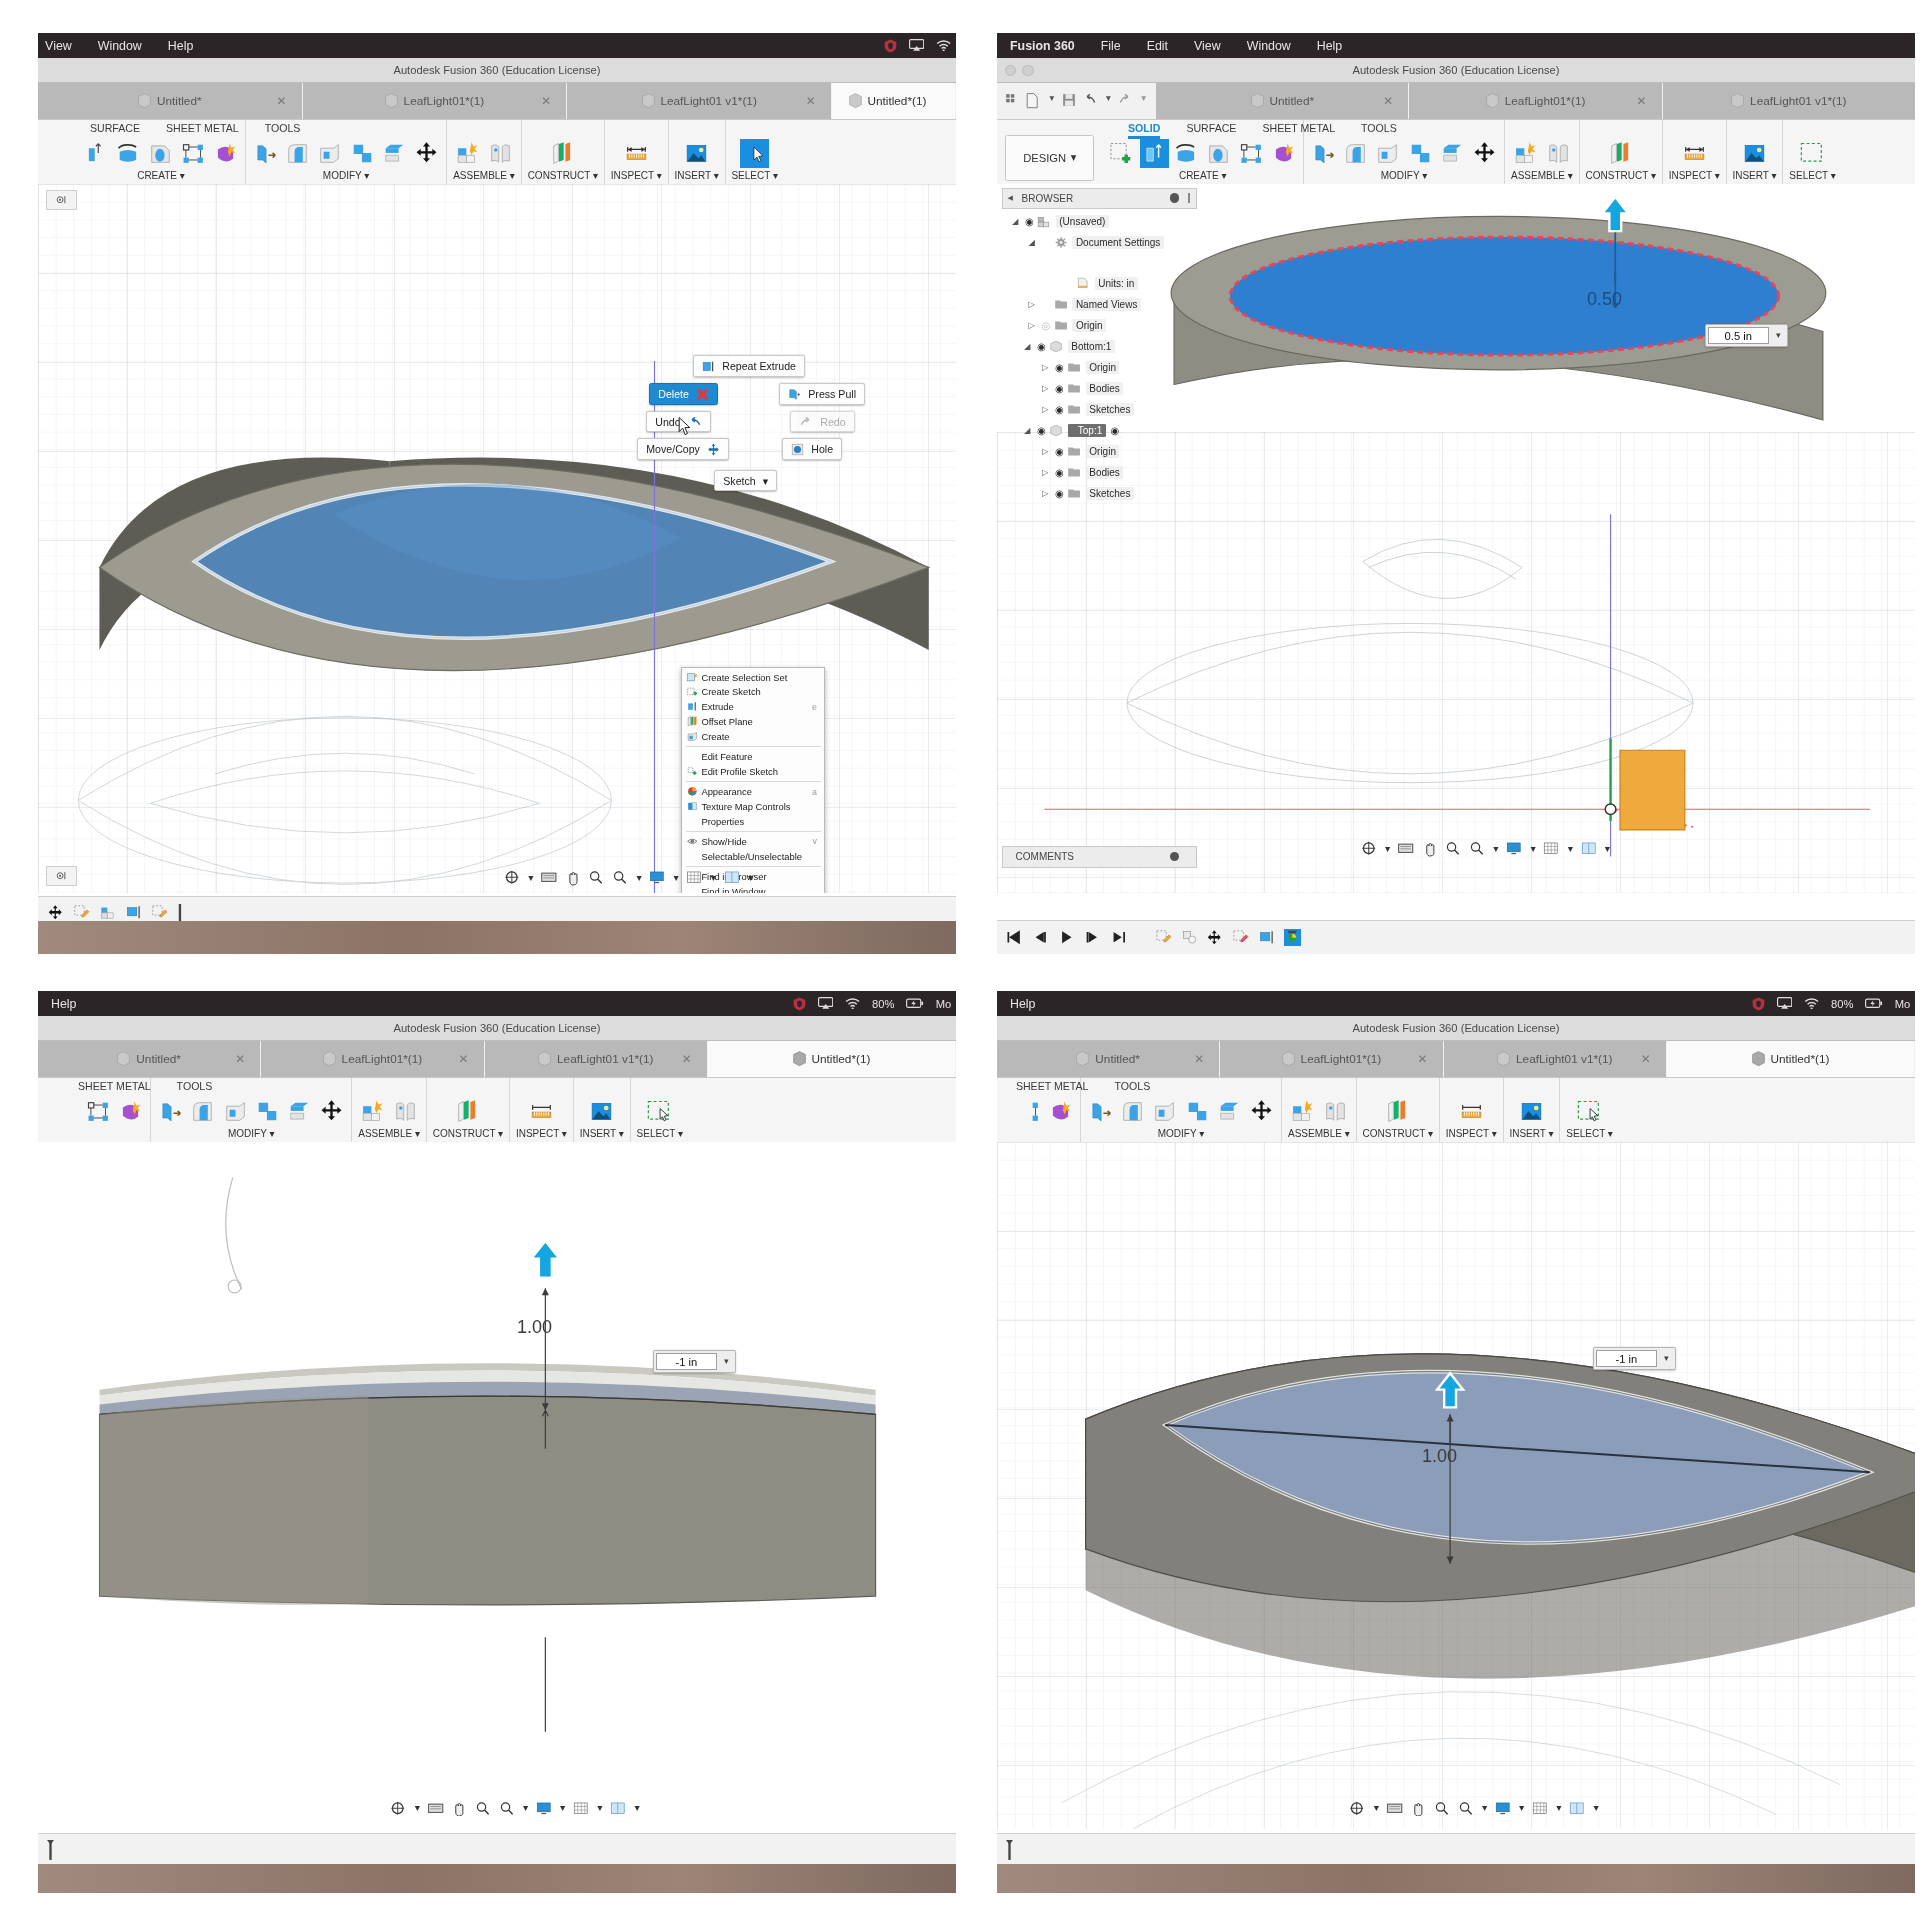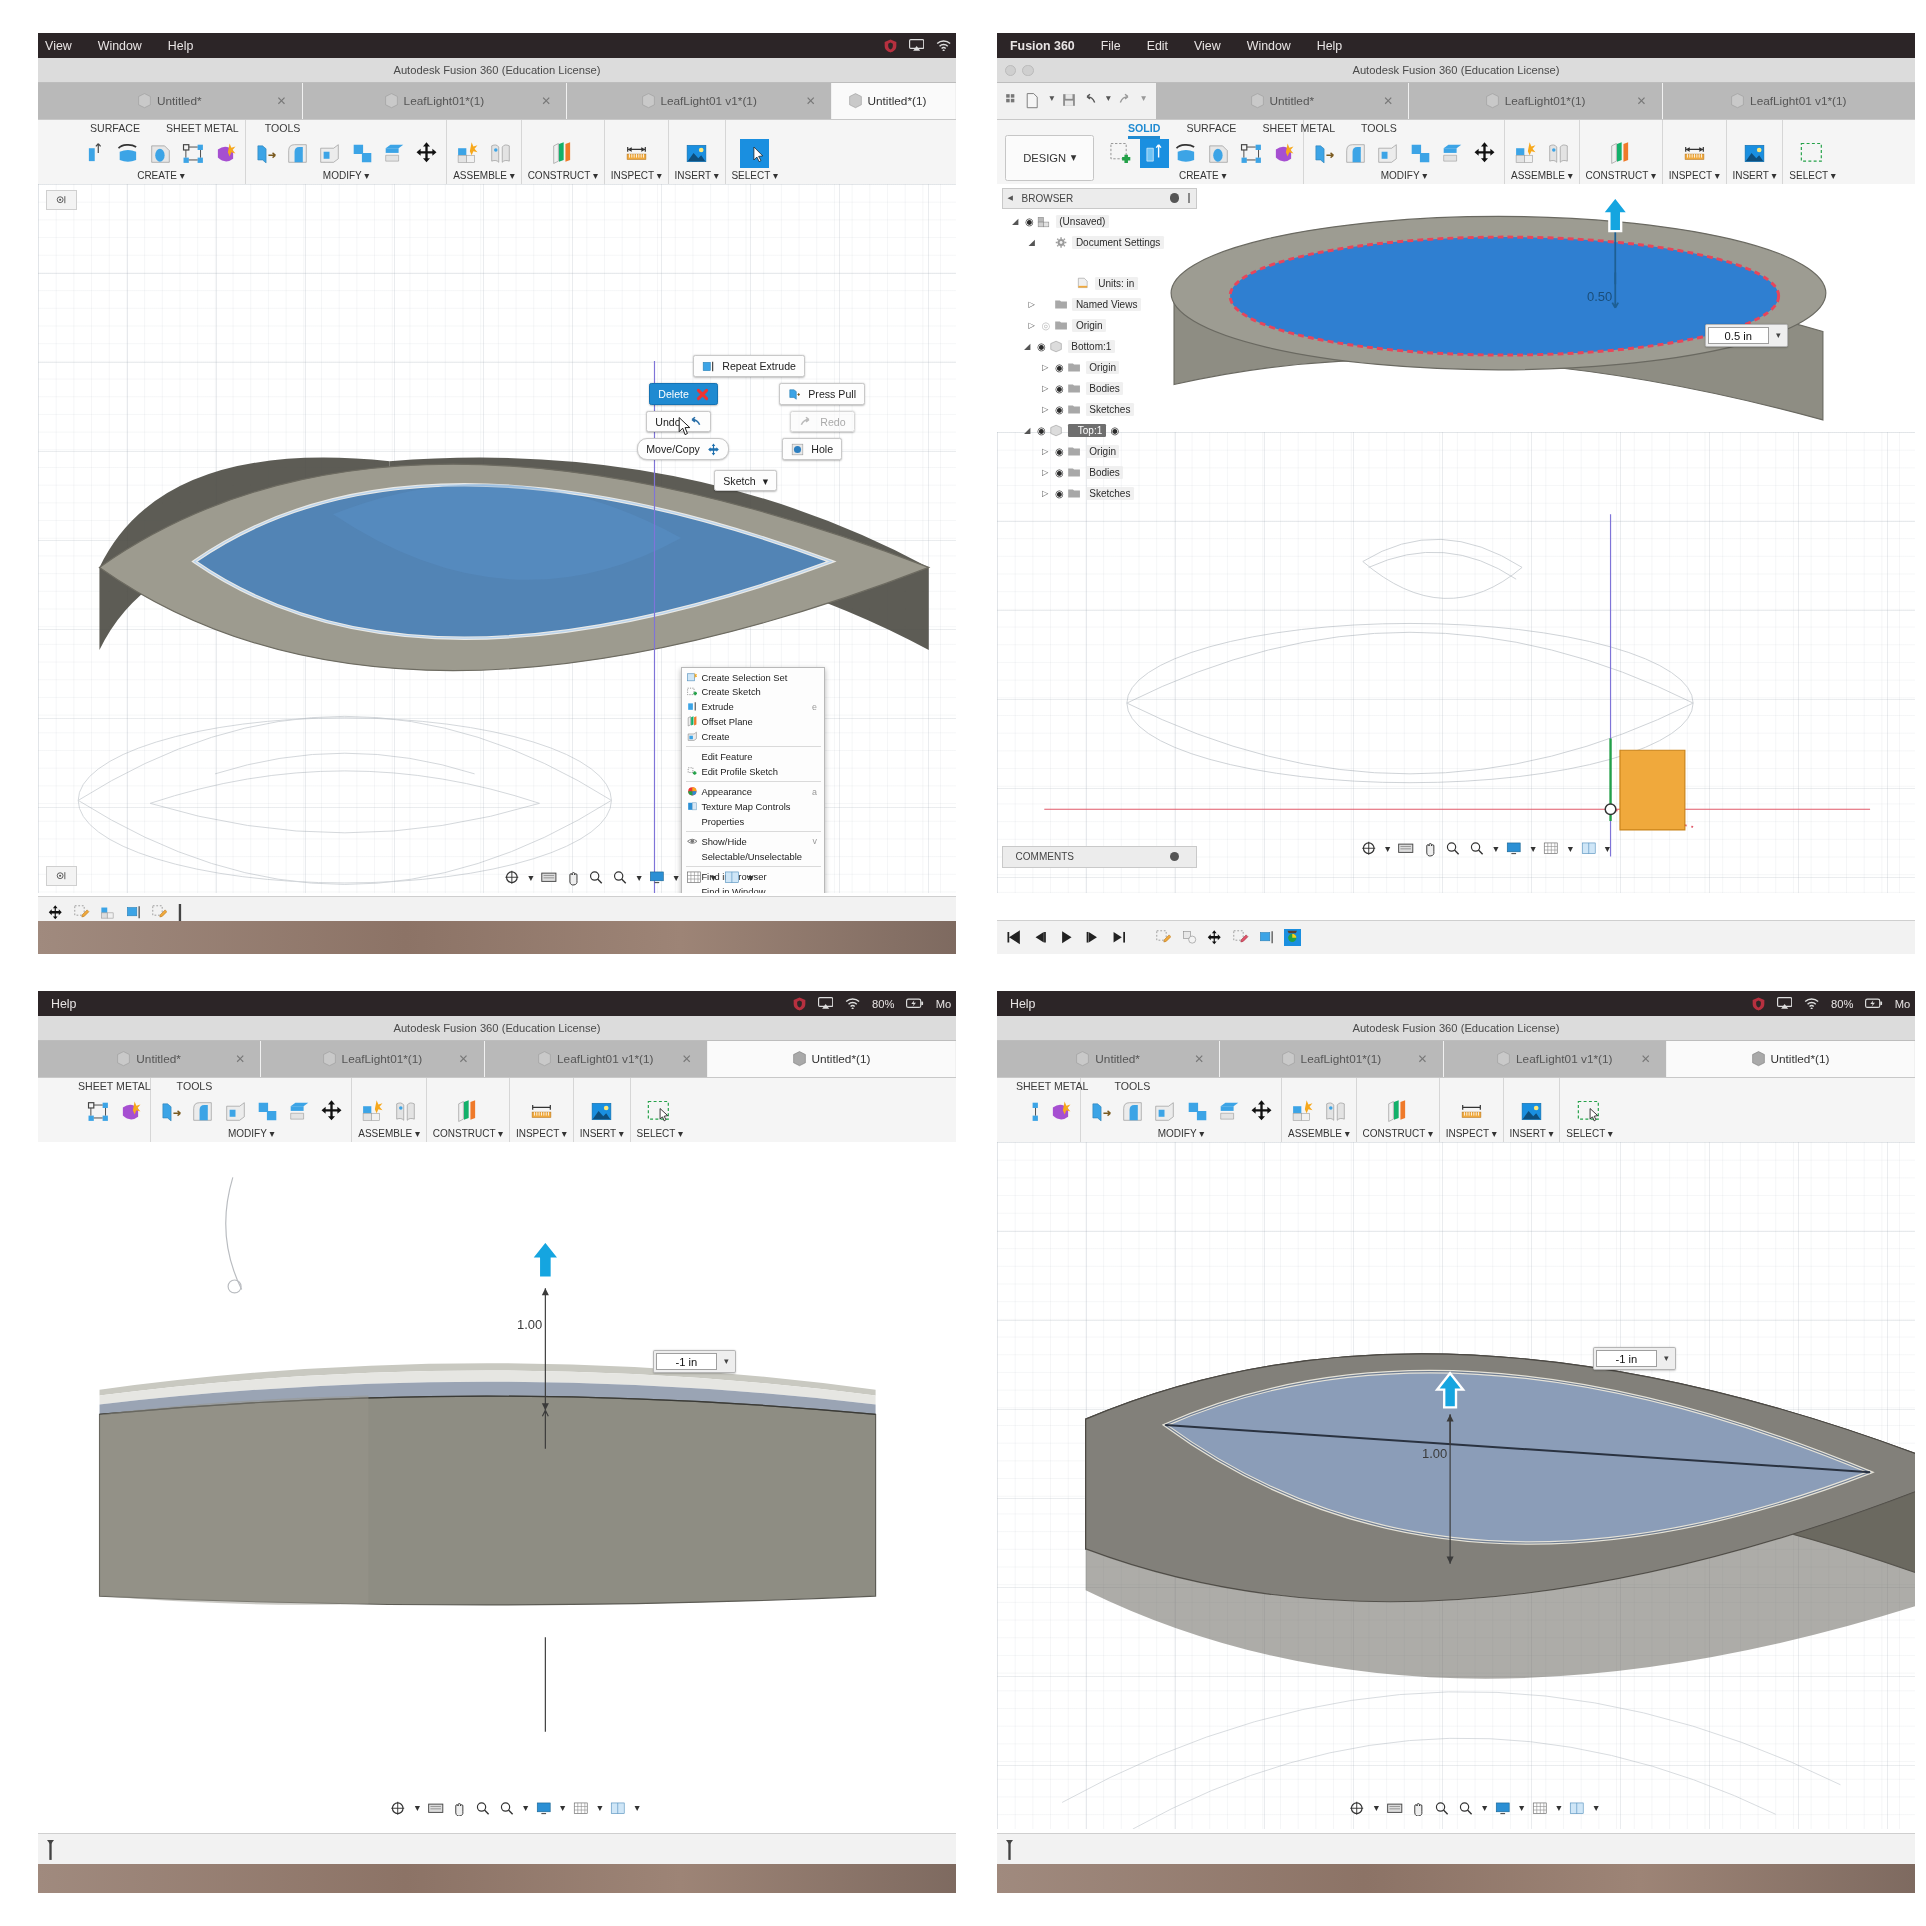--- a/index.html
+++ b/index.html
@@ -126,21 +126,21 @@
   .ctxitem .key { position:absolute; right:7px; color:#999; font-size:8.9px; }
   .ctxsep { height:0.6px; background:#dadada; margin:2.4px 3.5px; }
 
   
   .valbox { position:absolute; background:#eee; border:0.6px solid #b5b5b5; border-radius:1.8px;
             display:flex; align-items:center; padding:1.8px; gap:2.4px; box-shadow:0 0.6px 1.8px rgba(0,0,0,.2);}
   .valbox input { width:61px; height:17.7px; border:0.6px solid #9f9f9f; background:#fff;
                   text-align:center; font-size:11.2px; font-family:"Liberation Sans",sans-serif; color:#111;}
   .valbox .dd { width:14px; text-align:center; font-size:7.7px; color:#444; }
 
-  .dimtxt { position:absolute; font-size:13px; color:#3b3b3b; }
+  .dimtxt { position:absolute; font-size:18px; color:#3b3b3b; }
   .dimtxt.blue { color:#1a4e7a; }
 
   .photobar { position:absolute; left:38px; width:918px; height:33px;
               background:linear-gradient(90deg,#a08a7e,#8c7366 40%,#9d8476 70%,#7e6a60); }
 
   svg { display:block; }
 </style>
 </head>
 <body>
 
@@ -455,21 +455,21 @@
             </span>
         </div>
         <div class="mmbtn dis" style="left:752px;top:227px;">
           <span>
               <svg width="14" height="11.8" viewBox="0 0 24 20">
                 <path d="M4 15 Q8 6 17 6 M17 6 l-5 -4 M17 6 l-5 4" stroke="#bbb" stroke-width="2.6" fill="none"></path>
               </svg>
             </span>
           <span>Redo</span>
         </div>
-        <div class="mmbtn" style="left:599px;top:254px;border-radius:10px;">
+        <div class="mmbtn" style="left:599px;top:254px;">
           <span>Move/Copy</span>
           <span>
               <svg width="13" height="13" viewBox="0 0 22 22">
                 <path d="M11 1 l3 4h-2v4h4V7l4 4 -4 4v-2h-4v4h2l-3 4 -3 -4h2v-4H6v2l-4 -4 4 -4v2h4V5H8z" fill="#1d6fae"></path>
               </svg>
             </span>
         </div>
         <div class="mmbtn" style="left:744px;top:254px;">
           <span>
               <svg width="13" height="13" viewBox="0 0 22 22">

